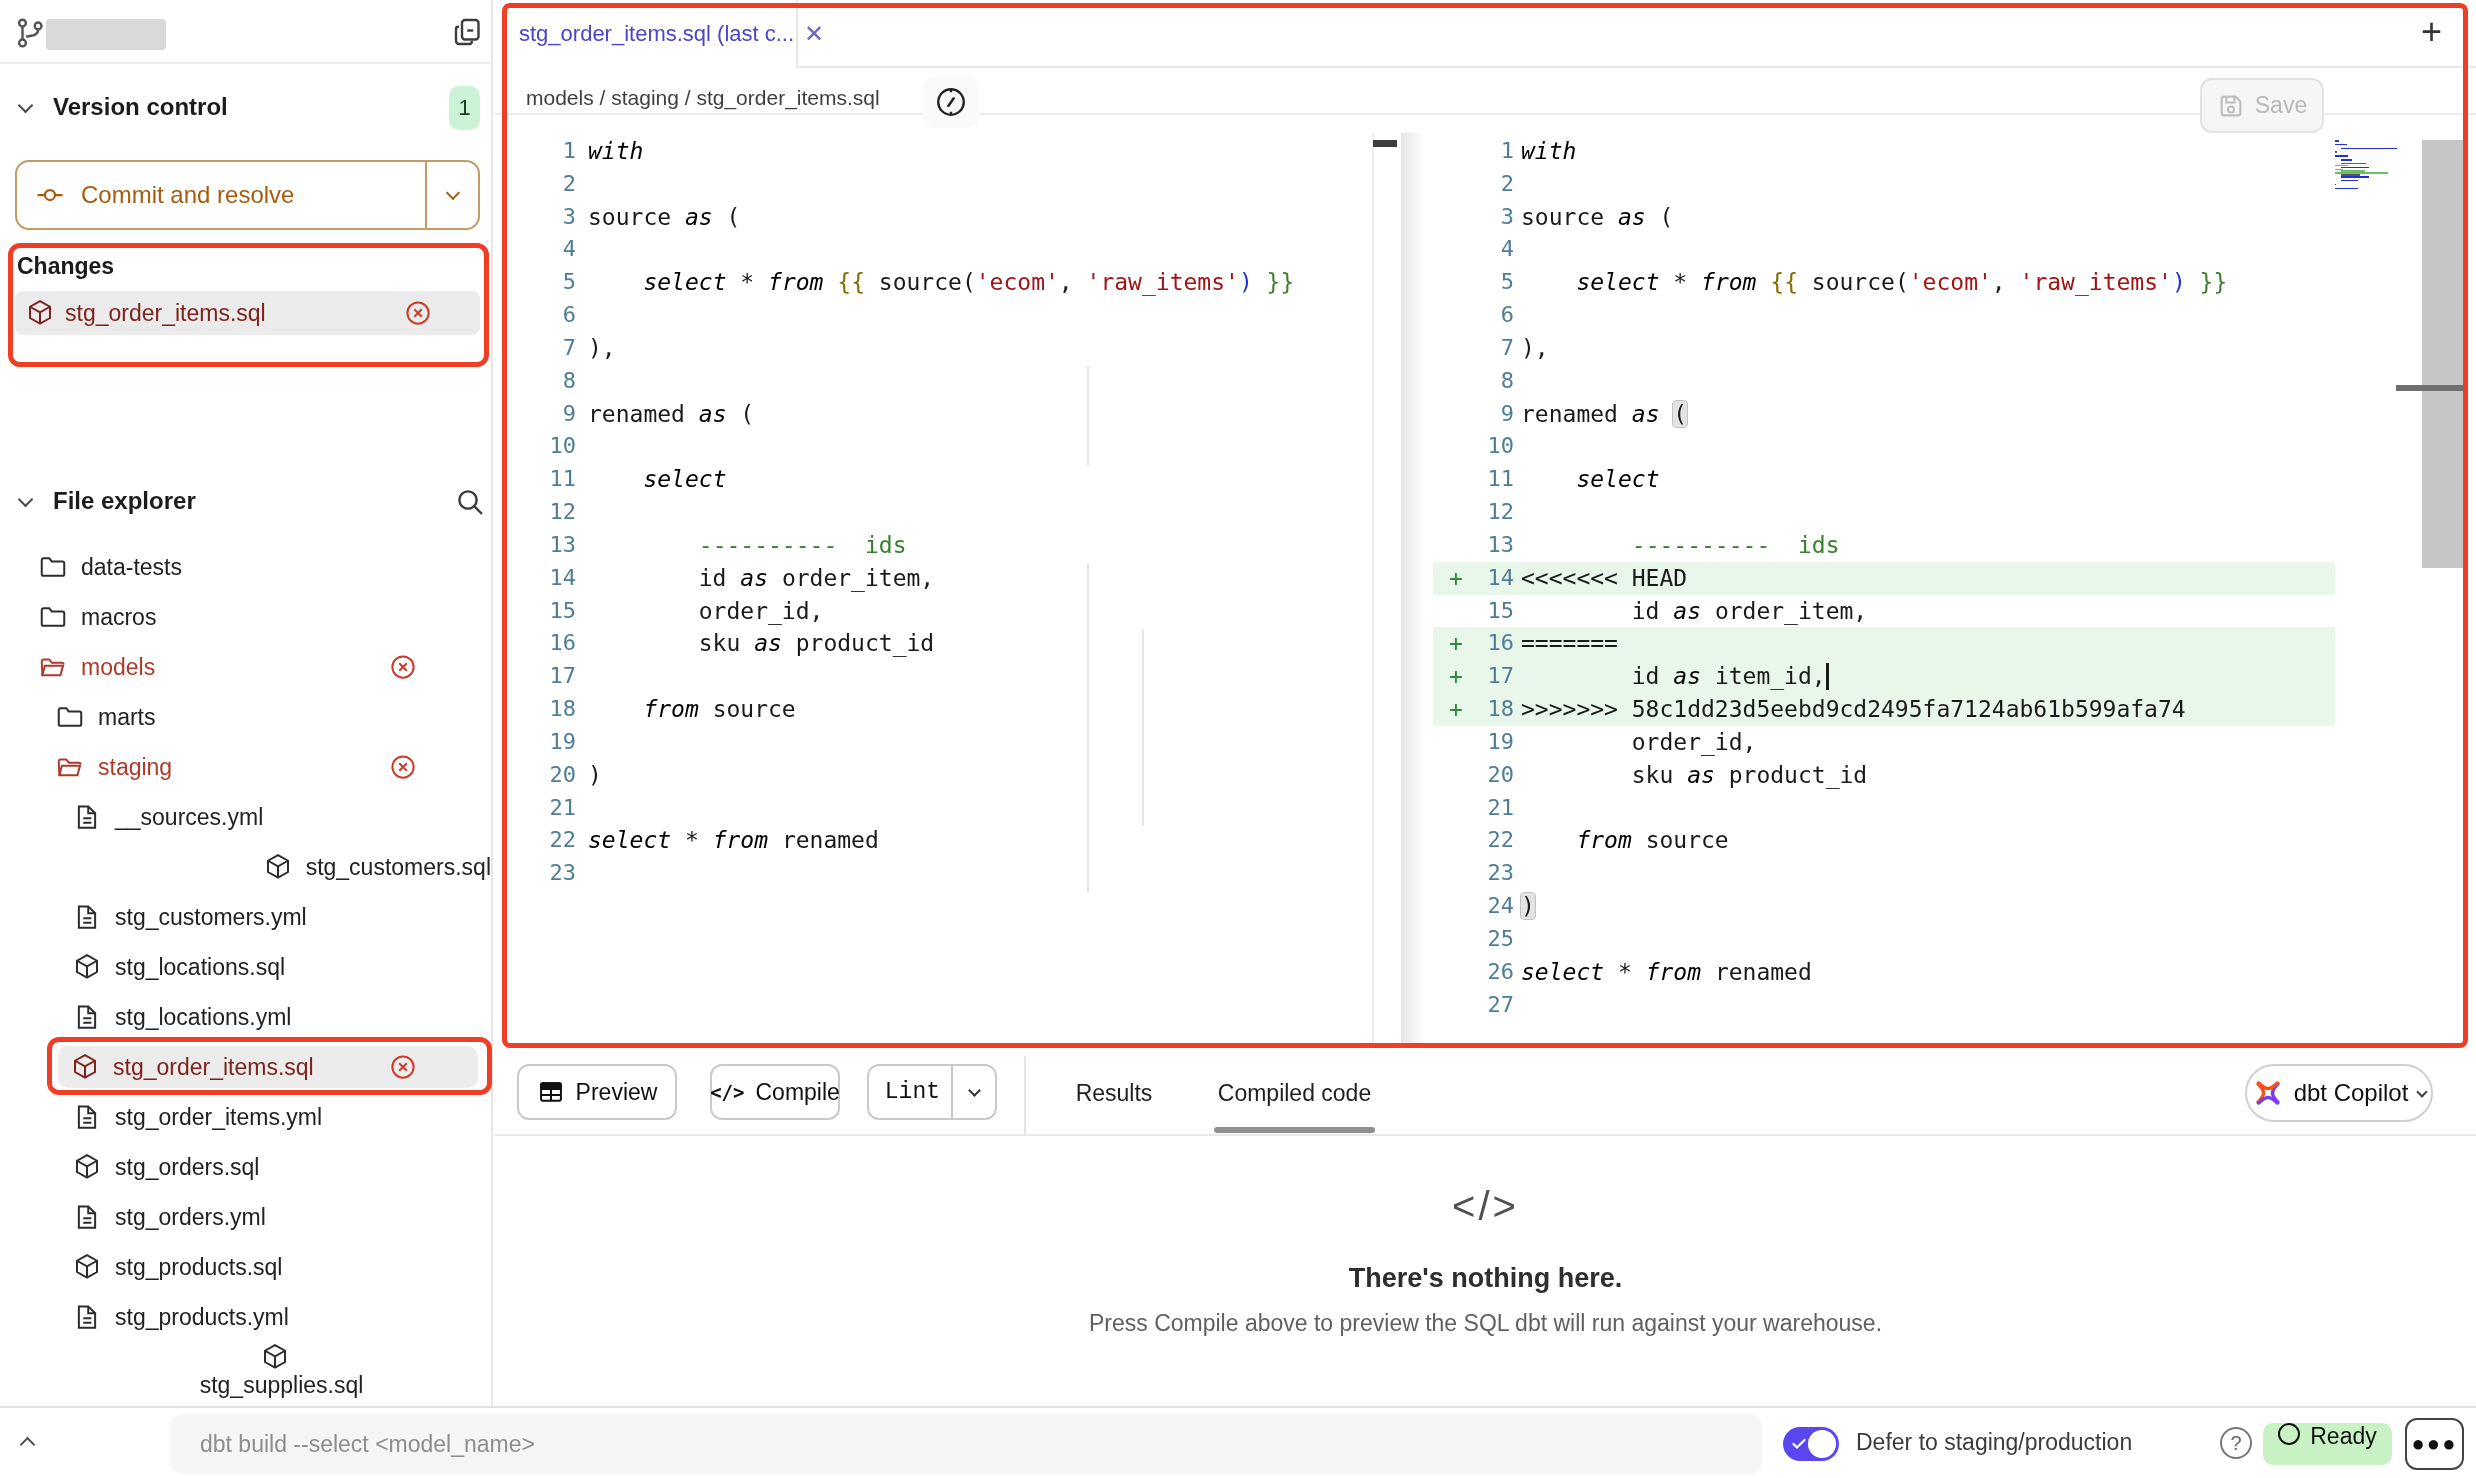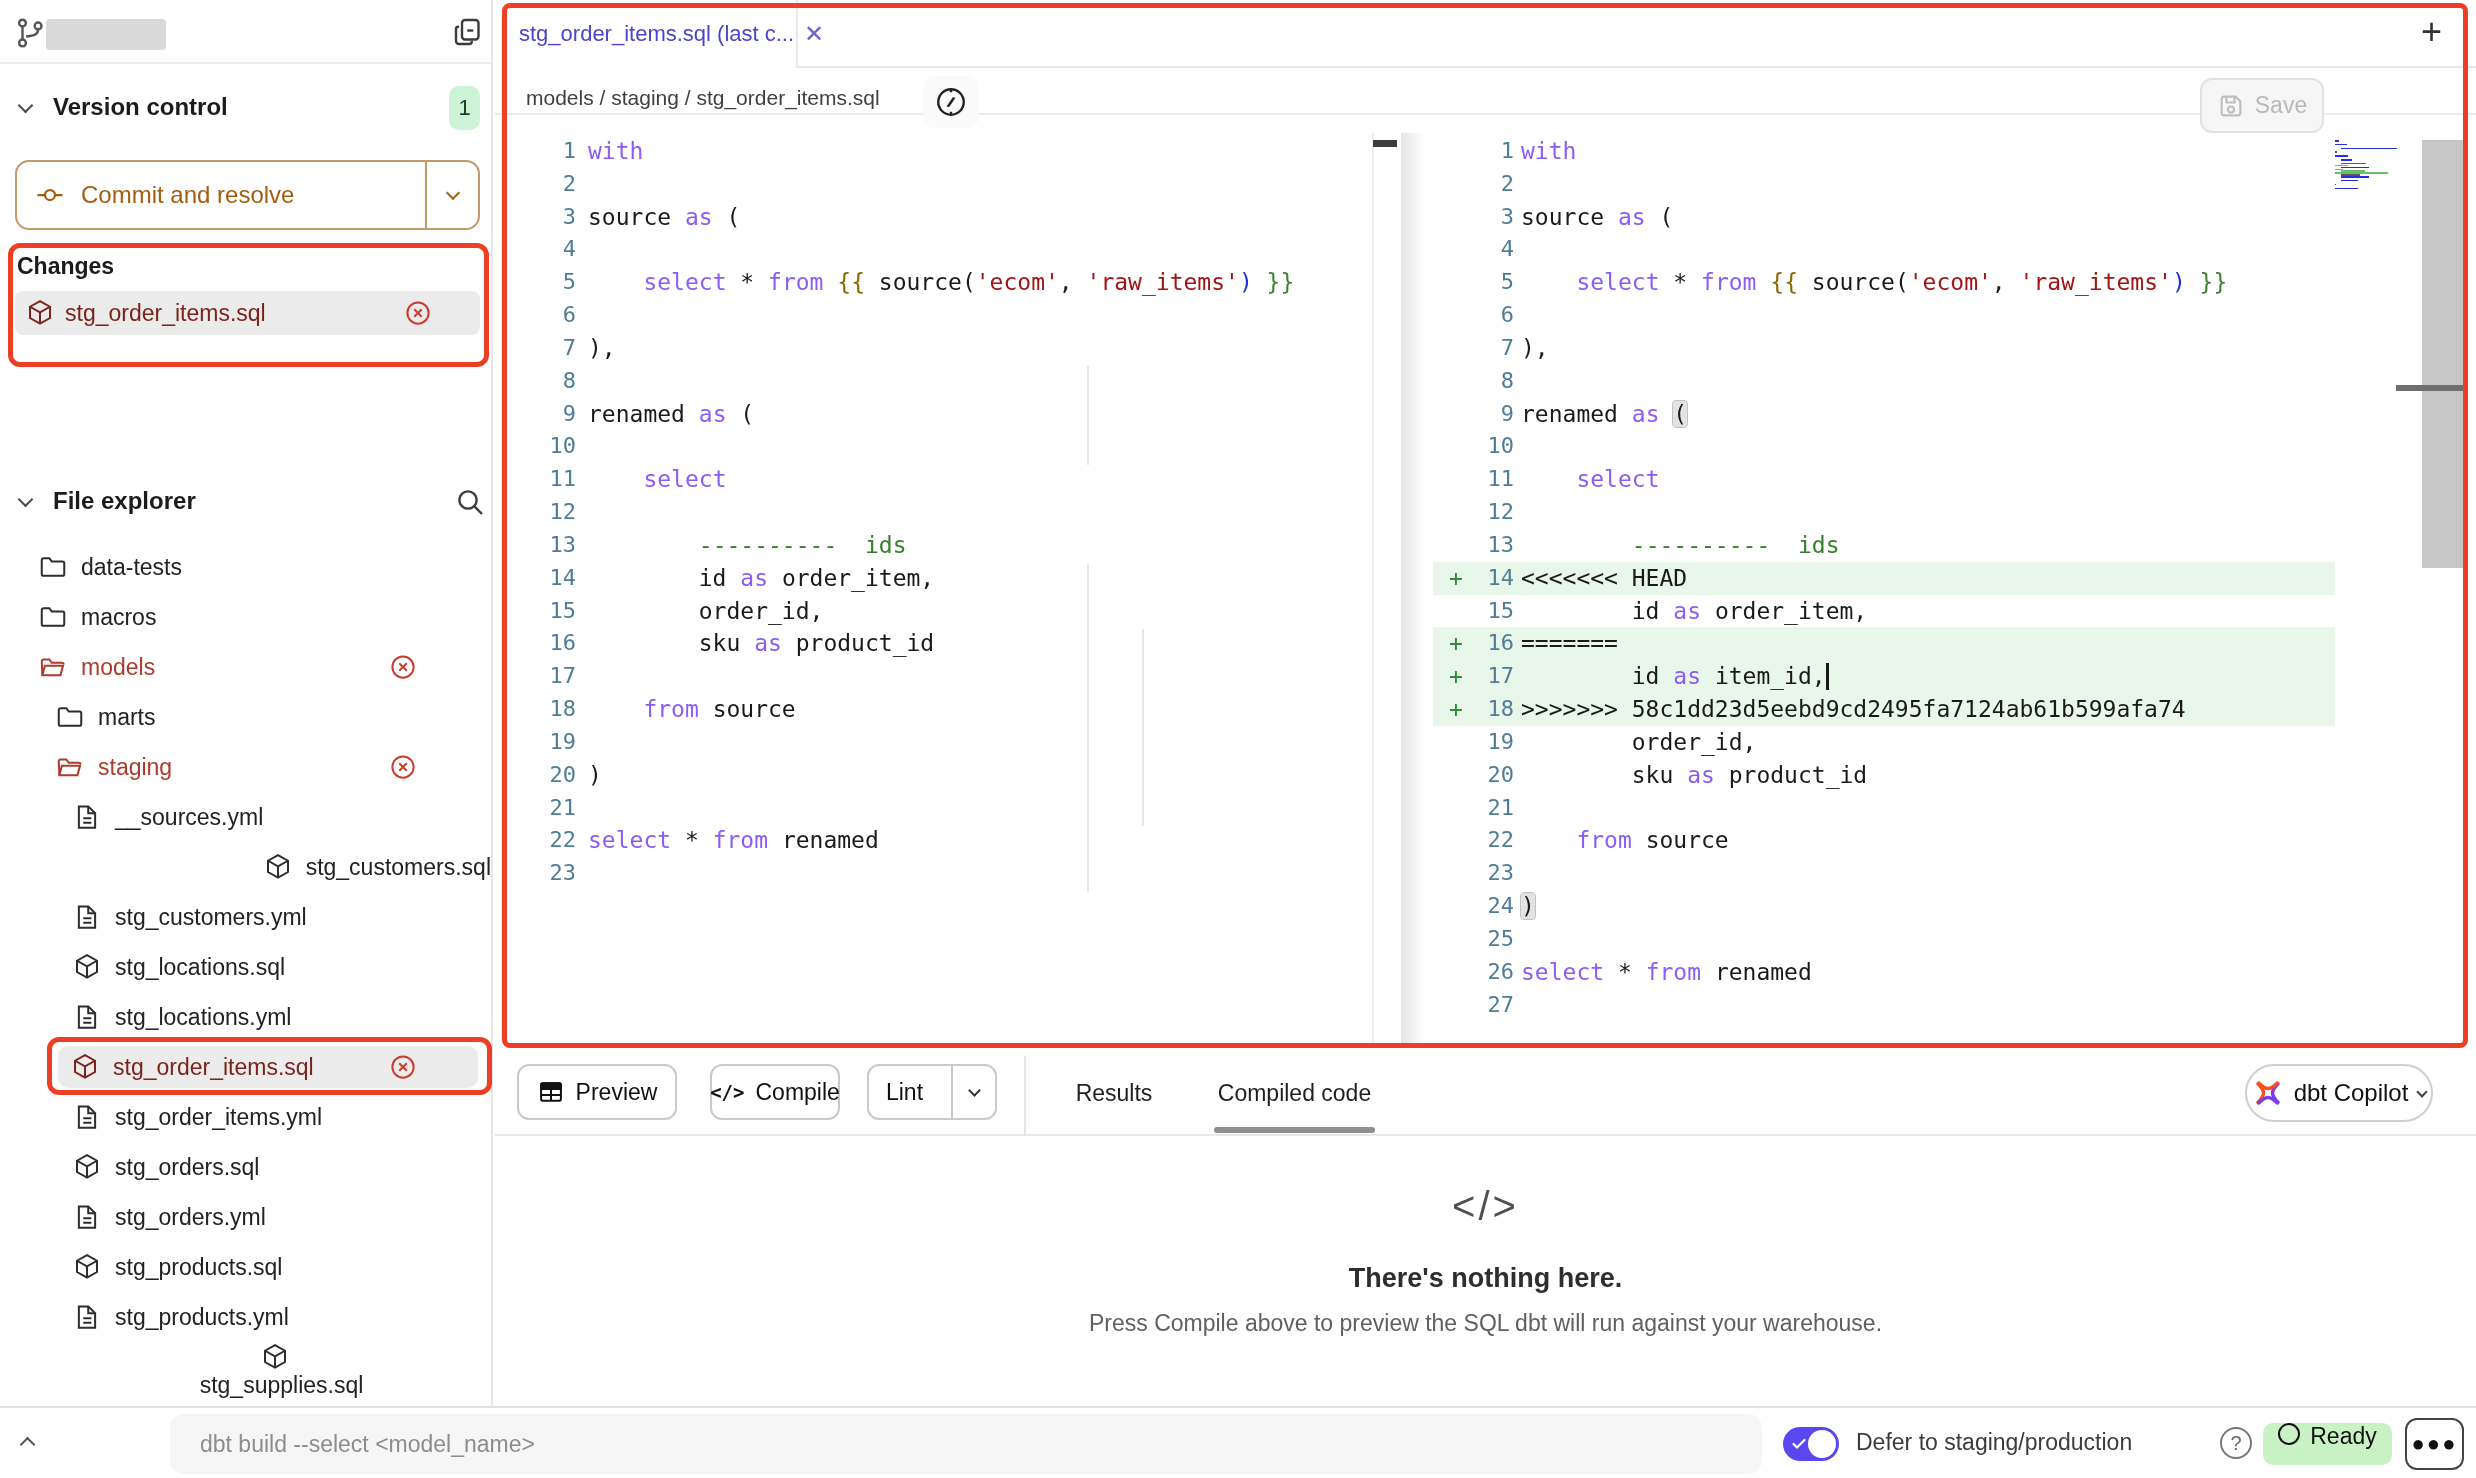--- a/index.html
+++ b/index.html
@@ -76,40 +76,40 @@
   .code-line.add::before { content:""; position:absolute; top:0; bottom:0; background:#e9f6ea; z-index:-1; }
   .pane-right .code-line.add::before { left:32px; width:902px; }
   .ln-num { position:absolute; left:0; top:0; text-align:right; color:#4f7d96; font-size:22px; }
   .pane-left .ln-num { width:81px; }
   .pane-right .ln-num { width:113px; }
   .ln-plus { position:absolute; left:48px; top:0; color:#2f8a3d; font-size:23px; display:none; }
   .pane-right .ln-plus { display:block; }
   .ln-code { position:absolute; top:0; }
   .pane-left .ln-code { left:93px; }
   .pane-right .ln-code { left:120px; }
-  .tk-kw { color:#8b5cf6; } .tk-pl { color:#1a1a1a; } .tk-str { color:#a31515; }
+  .tk-kw { color:#000000;font-style:italic; } .tk-pl { color:#1a1a1a; } .tk-str { color:#a31515; }
   .tk-jo { color:#8a6a00; } .tk-jc { color:#3f8030; } .tk-cm { color:#35802b; }
   .tk-pb { color:#2430dd; }
   .tk-br { color:#1a1a1a; background:#e3e3e3; outline:1.5px solid #c2c2c2; border-radius:3px; }
   .caret { position:absolute; top:3px; width:3px; height:27px; background:#1a1a1a; }
   .indent-guide { position:absolute; width:1.5px; background:#e7e7e7; z-index:0; }
   .pane-hairline { position:absolute; left:877px; top:0; bottom:0; width:1.5px; background:#ededed; }
   .left-thumb { position:absolute; left:878px; top:7px; width:24px; height:7px; background:#3d3d3d; }
   .minimap { position:absolute; left:934px; top:7px; width:58px; height:54px; }
   .minimap i { position:absolute; height:1.6px; display:block; }
   .right-scrollbar { position:absolute; left:1021px; top:7px; width:41px; height:428px; background:#c6c6c6; }
   .right-marker { position:absolute; left:995px; top:252px; width:67px; height:6px; background:#6f6f6f; }
 
   
   .toolbar { position:absolute; left:0; top:1056px; right:0; height:80px; border-bottom:2px solid #e9e9e9; }
   .tb-btn { position:absolute; top:8px; height:56px; border:2px solid #c9c9c9; border-radius:12px; background:#fff; display:flex; align-items:center; justify-content:center; gap:11px; font-size:23px; color:#111; cursor:pointer; }
   .btn-preview { left:22px; width:160px; }
   .btn-compile { left:215px; width:130px; }
   .btn-lint { left:372px; width:130px; padding:0; }
-  .lint-label { flex:1; text-align:center; }
+  .lint-label { flex:1; text-align:right;font-family:Liberation Mono, monospace; }
   .lint-chev { width:44px; height:100%; border-left:2px solid #c9c9c9; display:flex; align-items:center; justify-content:center; }
   .lint-chev .chev { width:9px; height:9px; border-color:#333; margin-top:-4px; }
   .code-glyph { font-family:"DejaVu Sans Mono", monospace; font-size:19px; font-weight:700; }
   .tb-divider { position:absolute; left:529px; top:0; height:80px; width:2px; background:#e5e5e5; }
   .res-tab { position:absolute; top:0; height:74px; display:flex; align-items:center; justify-content:center; font-size:23px; color:#1f1f1f; cursor:pointer; }
   .res-tab-0 { left:571px; width:96px; }
   .res-tab-1 { left:719px; width:161px; }
   .res-underline { position:absolute; left:719px; top:71px; width:161px; height:6px; background:#8f8f8f; border-radius:3px; }
   .copilot-btn { position:absolute; right:43px; top:8px; width:188px; height:58px; border:2px solid #cfcfcf; border-radius:29px; background:#fff; display:flex; align-items:center; justify-content:center; gap:10px; font-size:24px; color:#111; cursor:pointer; }
   .copilot-btn .chev { width:8px; height:8px; border-color:#444; margin-top:-3px; }

